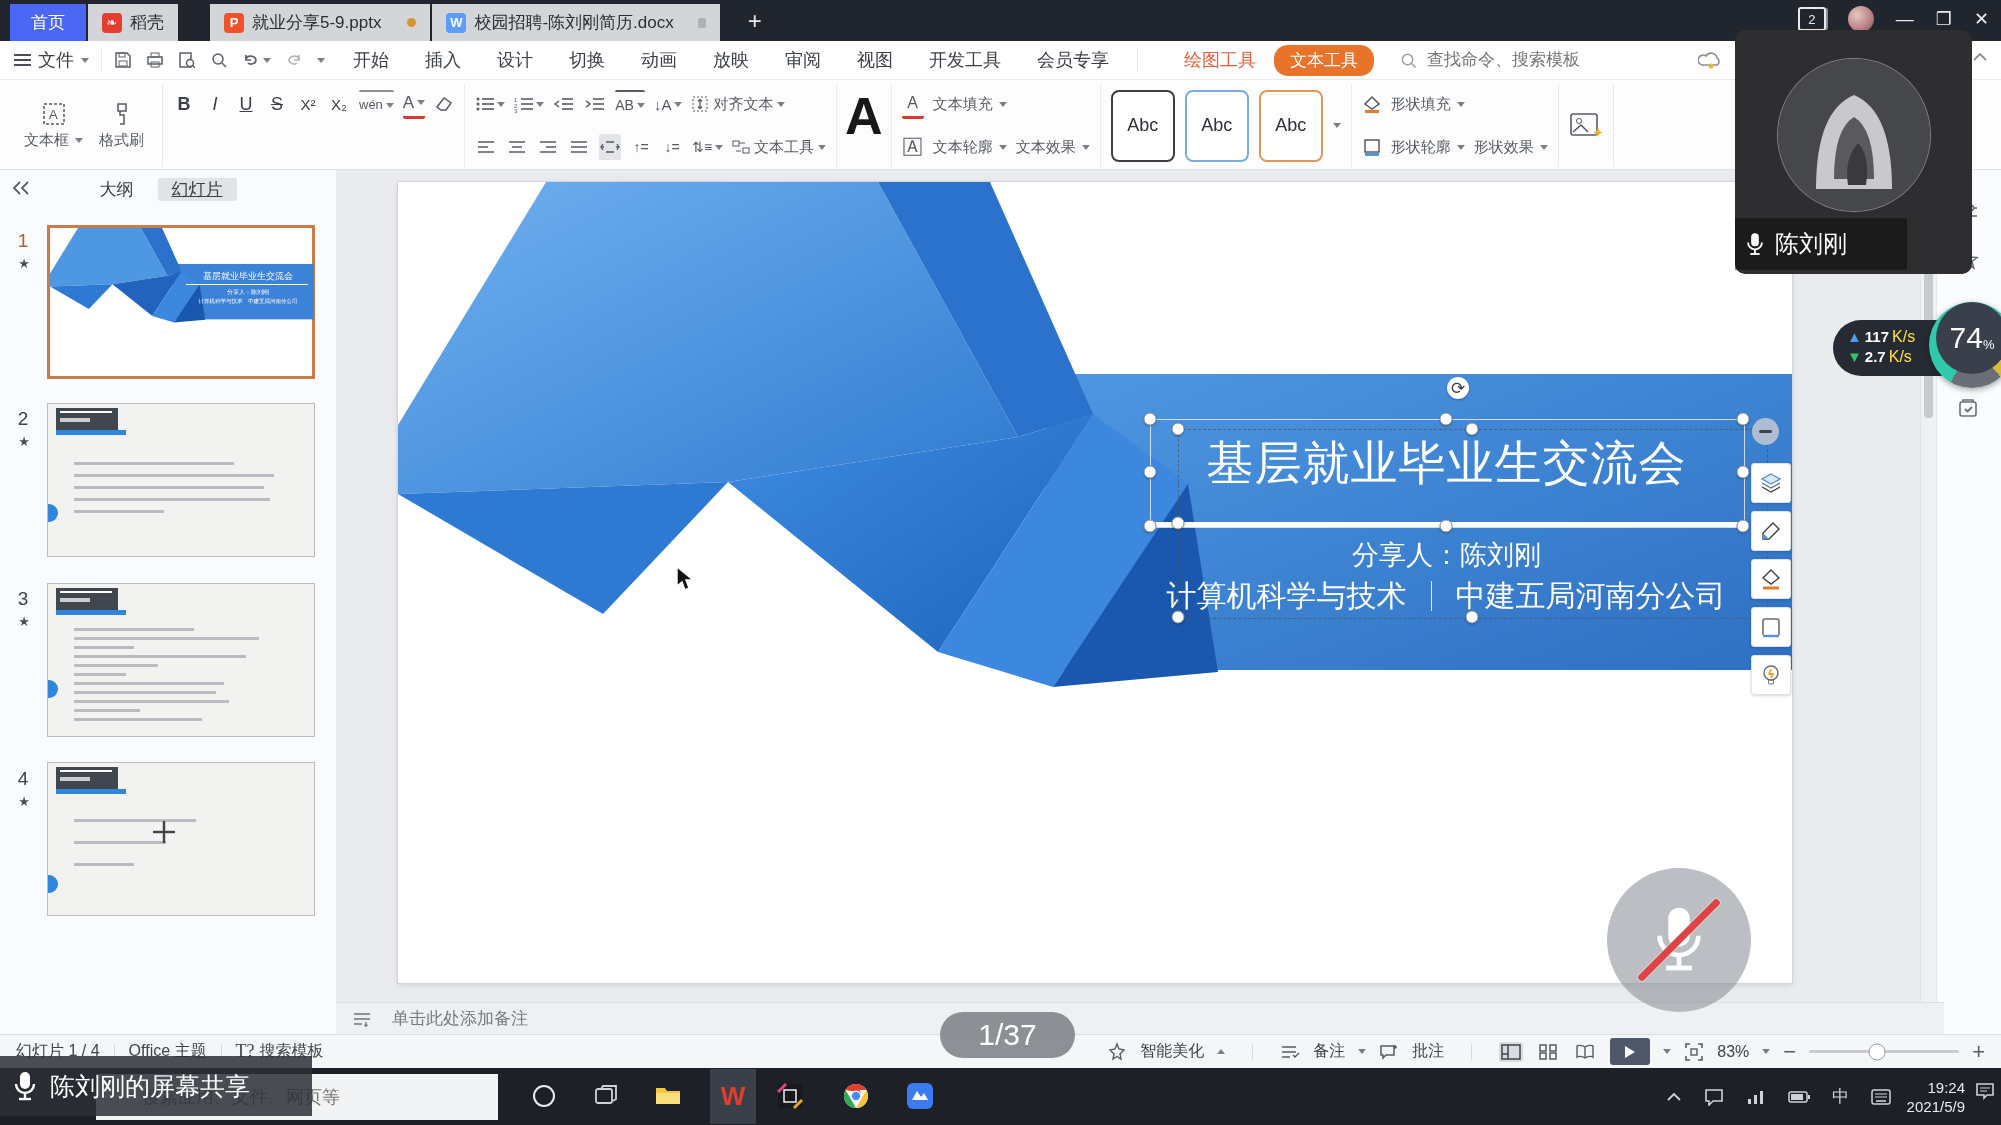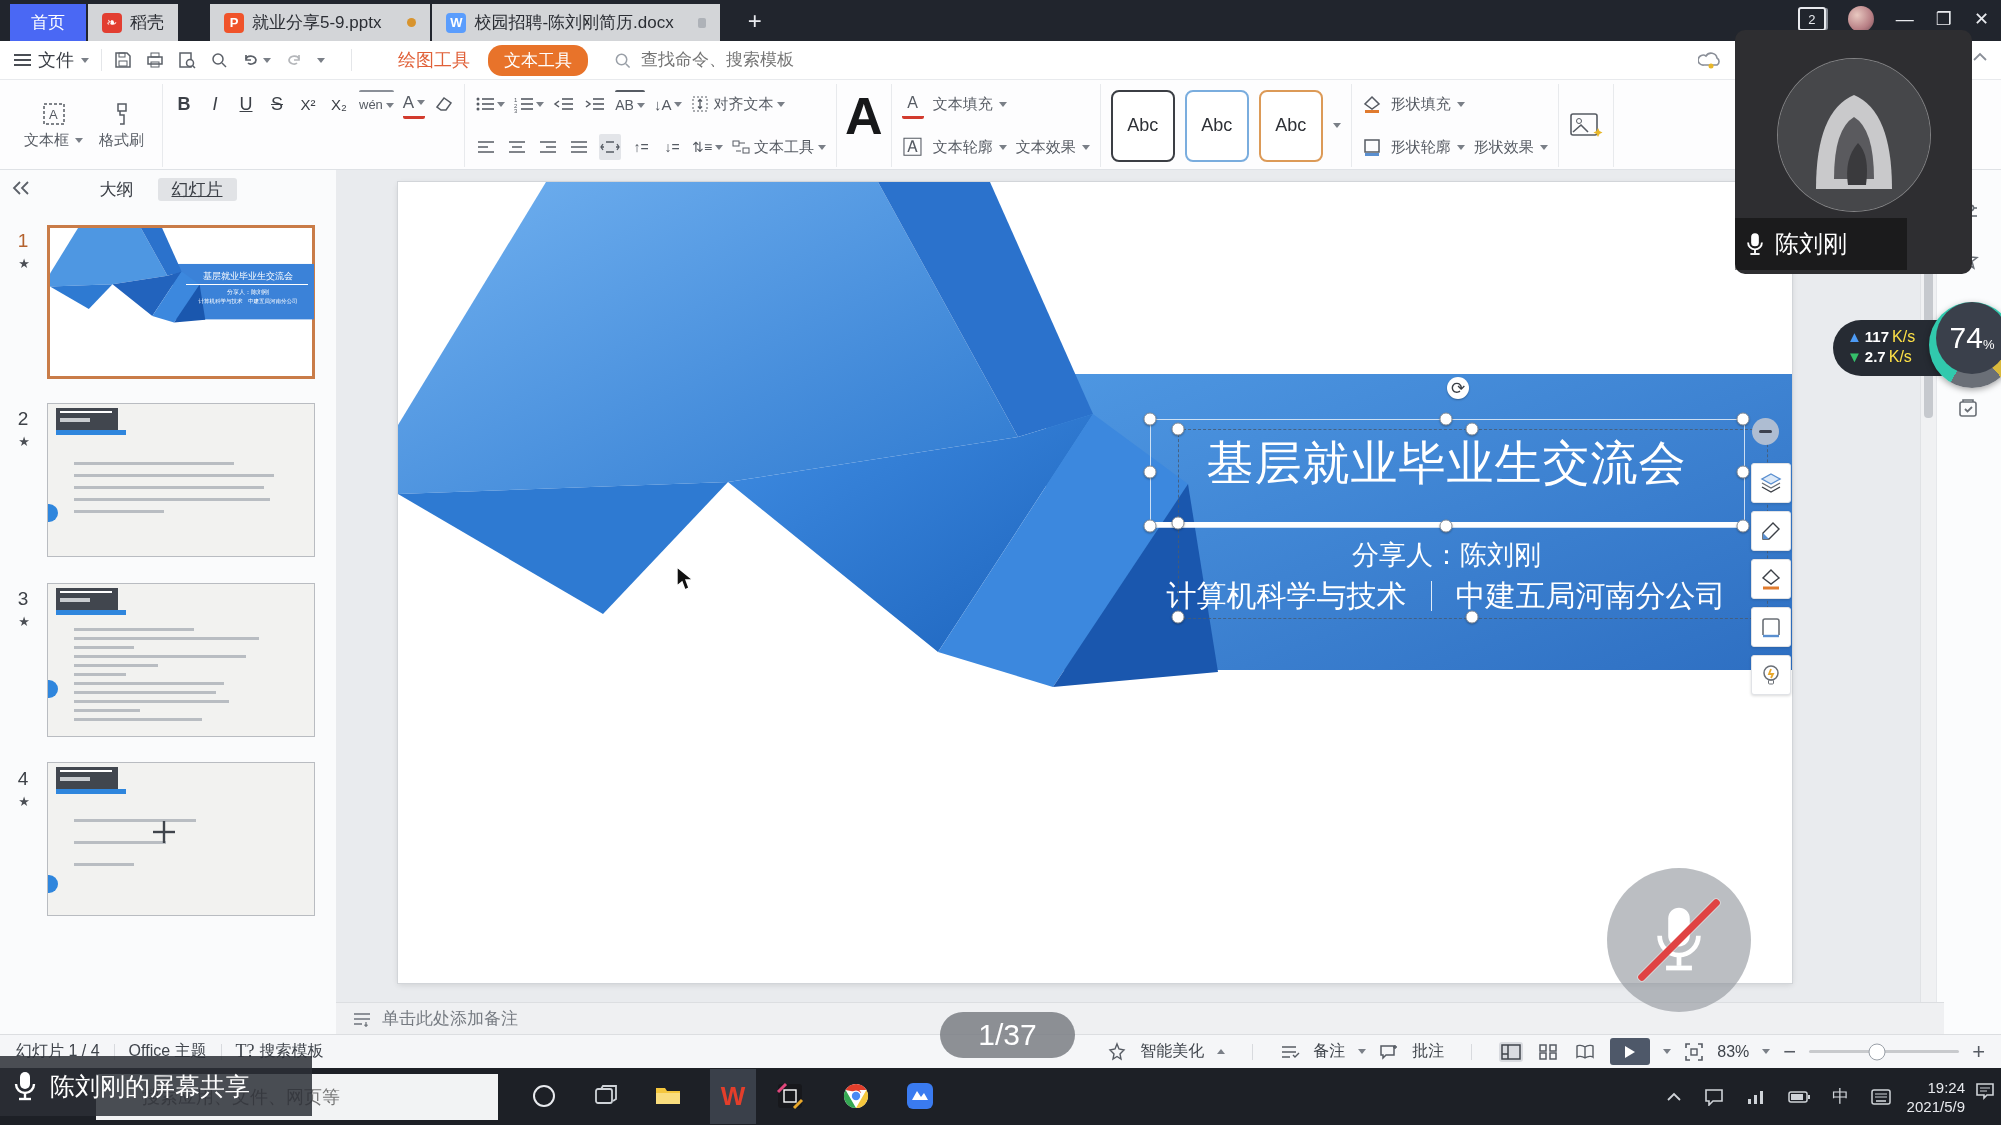--- a/index.html
+++ b/index.html
@@ -77,21 +77,21 @@
   .sl-div{display:inline-block;width:1px;height:30px;background:rgba(255,255,255,.85);margin:0 24px;vertical-align:-5px;}
   .selrect1{position:absolute;left:752px;top:237px;width:593px;height:107px;border:1px solid rgba(240,245,250,.8);}
   .selrect2{position:absolute;left:780px;top:247px;width:588px;height:188px;border:1px dashed rgba(70,92,118,.85);}
   .handle{position:absolute;width:11px;height:11px;border-radius:50%;background:#fff;border:1px solid #8d939c;box-shadow:0 1px 2px rgba(0,0,0,.3);transform:translate(-50%,-50%);}
   .rotate-h{position:absolute;left:1060px;top:206px;transform:translate(-50%,-50%);width:22px;height:22px;border-radius:50%;background:#fff;color:#3a3f46;display:flex;align-items:center;justify-content:center;font-size:17px;box-shadow:0 1px 2px rgba(0,0,0,.3);}
   
   .ftool{position:absolute;left:1751px;width:38px;height:38px;background:#fff;border:1px solid #e1e3e7;border-radius:3px;box-shadow:0 1px 3px rgba(0,0,0,.15);display:flex;align-items:center;justify-content:center;}
   .fmin{position:absolute;left:1752px;top:418px;width:27px;height:27px;border-radius:50%;background:#aebdd2;display:flex;align-items:center;justify-content:center;}
   .fmin span{display:block;width:13px;height:3px;background:#3c4250;border-radius:2px;}
   
-  .notesbar{position:absolute;left:336px;top:1002px;width:1608px;height:32px;background:#eff0f2;border-top:1px solid #dcdee1;display:flex;align-items:center;gap:10px;padding-left:16px;box-sizing:border-box;color:#757a81;font-size:17px;}
+  .notesbar{position:absolute;left:336px;top:1002px;width:1608px;height:32px;background:#eff0f2;border-top:1px solid #dcdee1;display:flex;align-items:center;gap:20px;padding-left:16px;box-sizing:border-box;color:#757a81;font-size:17px;}
   .statusbar{position:absolute;left:0;top:1034px;width:2001px;height:34px;background:#f5f6f8;border-top:1px solid #dcdee1;display:flex;align-items:center;font-size:16px;color:#3f444b;box-sizing:border-box;padding:0 16px;}
   .st-sep{width:1px;height:16px;background:#d8dade;margin:0 14px;}
   .st-right{margin-left:auto;display:flex;align-items:center;gap:13px;}
   .viewic{width:24px;height:20px;display:flex;align-items:center;justify-content:center;border-radius:3px;}
   .viewic.active{background:#d9dbe0;}
   .playbtn{width:40px;height:27px;background:#4e5869;border-radius:3px;display:flex;align-items:center;justify-content:center;}
   .playbtn i{display:block;width:0;height:0;border-left:10px solid #fff;border-top:6px solid transparent;border-bottom:6px solid transparent;}
   .zslider{width:150px;height:3px;background:#c8cacd;border-radius:2px;position:relative;}
   .zknob{position:absolute;left:45%;top:50%;transform:translate(-50%,-50%);width:15px;height:15px;border-radius:50%;background:#fff;border:1px solid #9aa0a8;}
   .pagepill{position:absolute;left:940px;top:1012px;width:135px;height:46px;border-radius:23px;background:rgba(122,126,132,.85);color:#fff;font-size:30px;display:flex;align-items:center;justify-content:center;z-index:40;}
@@ -195,20 +195,32 @@
             <path d="M4 8 C5 4,13 4,14 9 C14 13,8 14,6 12" fill="none" stroke="#5b6068" stroke-width="1.7"></path>
             <path d="M4 4 L4 9 L9 9" fill="none" stroke="#5b6068" stroke-width="1.7"></path>
           </svg>
           <span class="caret"></span>
         </span>
       <svg width="18" height="18" viewBox="0 0 18 18" style="opacity:.45;">
           <path d="M14 8 C13 4,5 4,4 9 C4 13,10 14,12 12" fill="none" stroke="#5b6068" stroke-width="1.7"></path>
           <path d="M14 4 L14 9 L9 9" fill="none" stroke="#5b6068" stroke-width="1.7"></path>
         </svg>
       <span class="caret"></span>
+    </div>
+    <div class="mb-items">
+      <span class="mb-item">开始</span>
+      <span class="mb-item">插入</span>
+      <span class="mb-item">设计</span>
+      <span class="mb-item">切换</span>
+      <span class="mb-item">动画</span>
+      <span class="mb-item">放映</span>
+      <span class="mb-item">审阅</span>
+      <span class="mb-item">视图</span>
+      <span class="mb-item">开发工具</span>
+      <span class="mb-item">会员专享</span>
     </div>
     <div class="mb-sep" style="margin-left:26px;"></div>
     <span class="mb-draw">绘图工具</span>
     <span class="mb-textpill">文本工具</span>
     <div class="mb-search">
       <svg width="17" height="17" viewBox="0 0 18 18">
           <circle cx="8" cy="8" r="5.5" fill="none" stroke="#9aa0a8" stroke-width="1.6"></circle>
           <line x1="12.5" y1="12.5" x2="16.5" y2="16.5" stroke="#9aa0a8" stroke-width="1.6"></line>
         </svg>
       <input placeholder="查找命令、搜索模板" style="">

